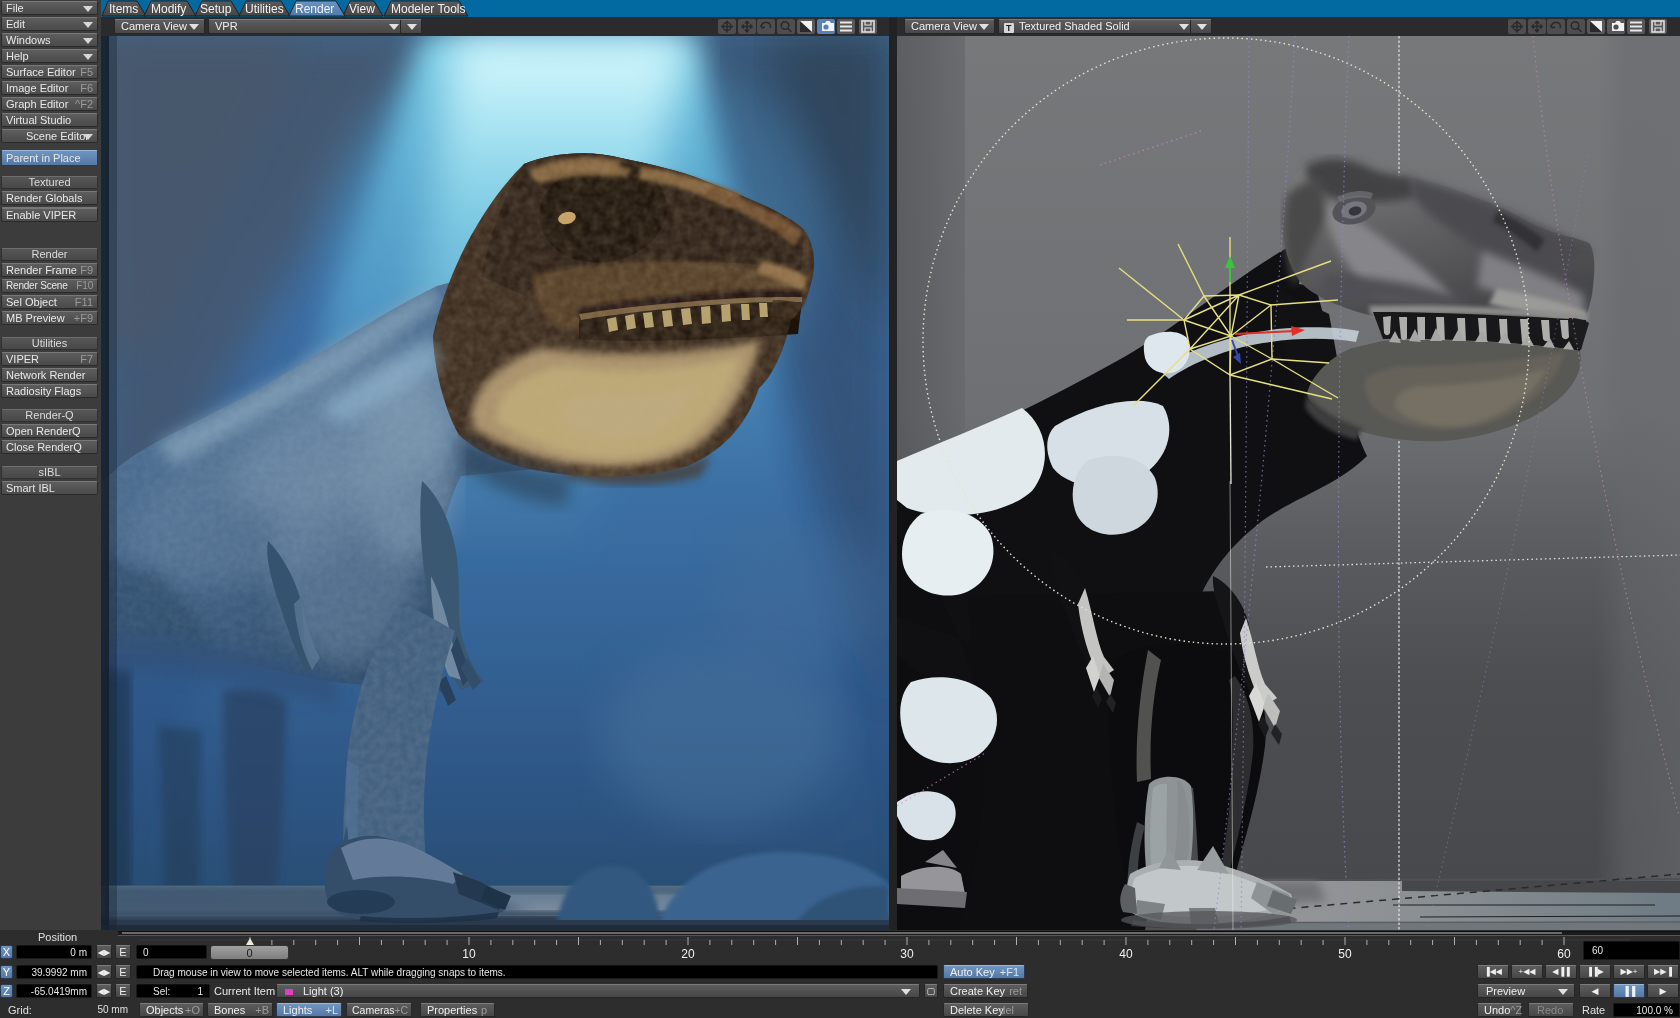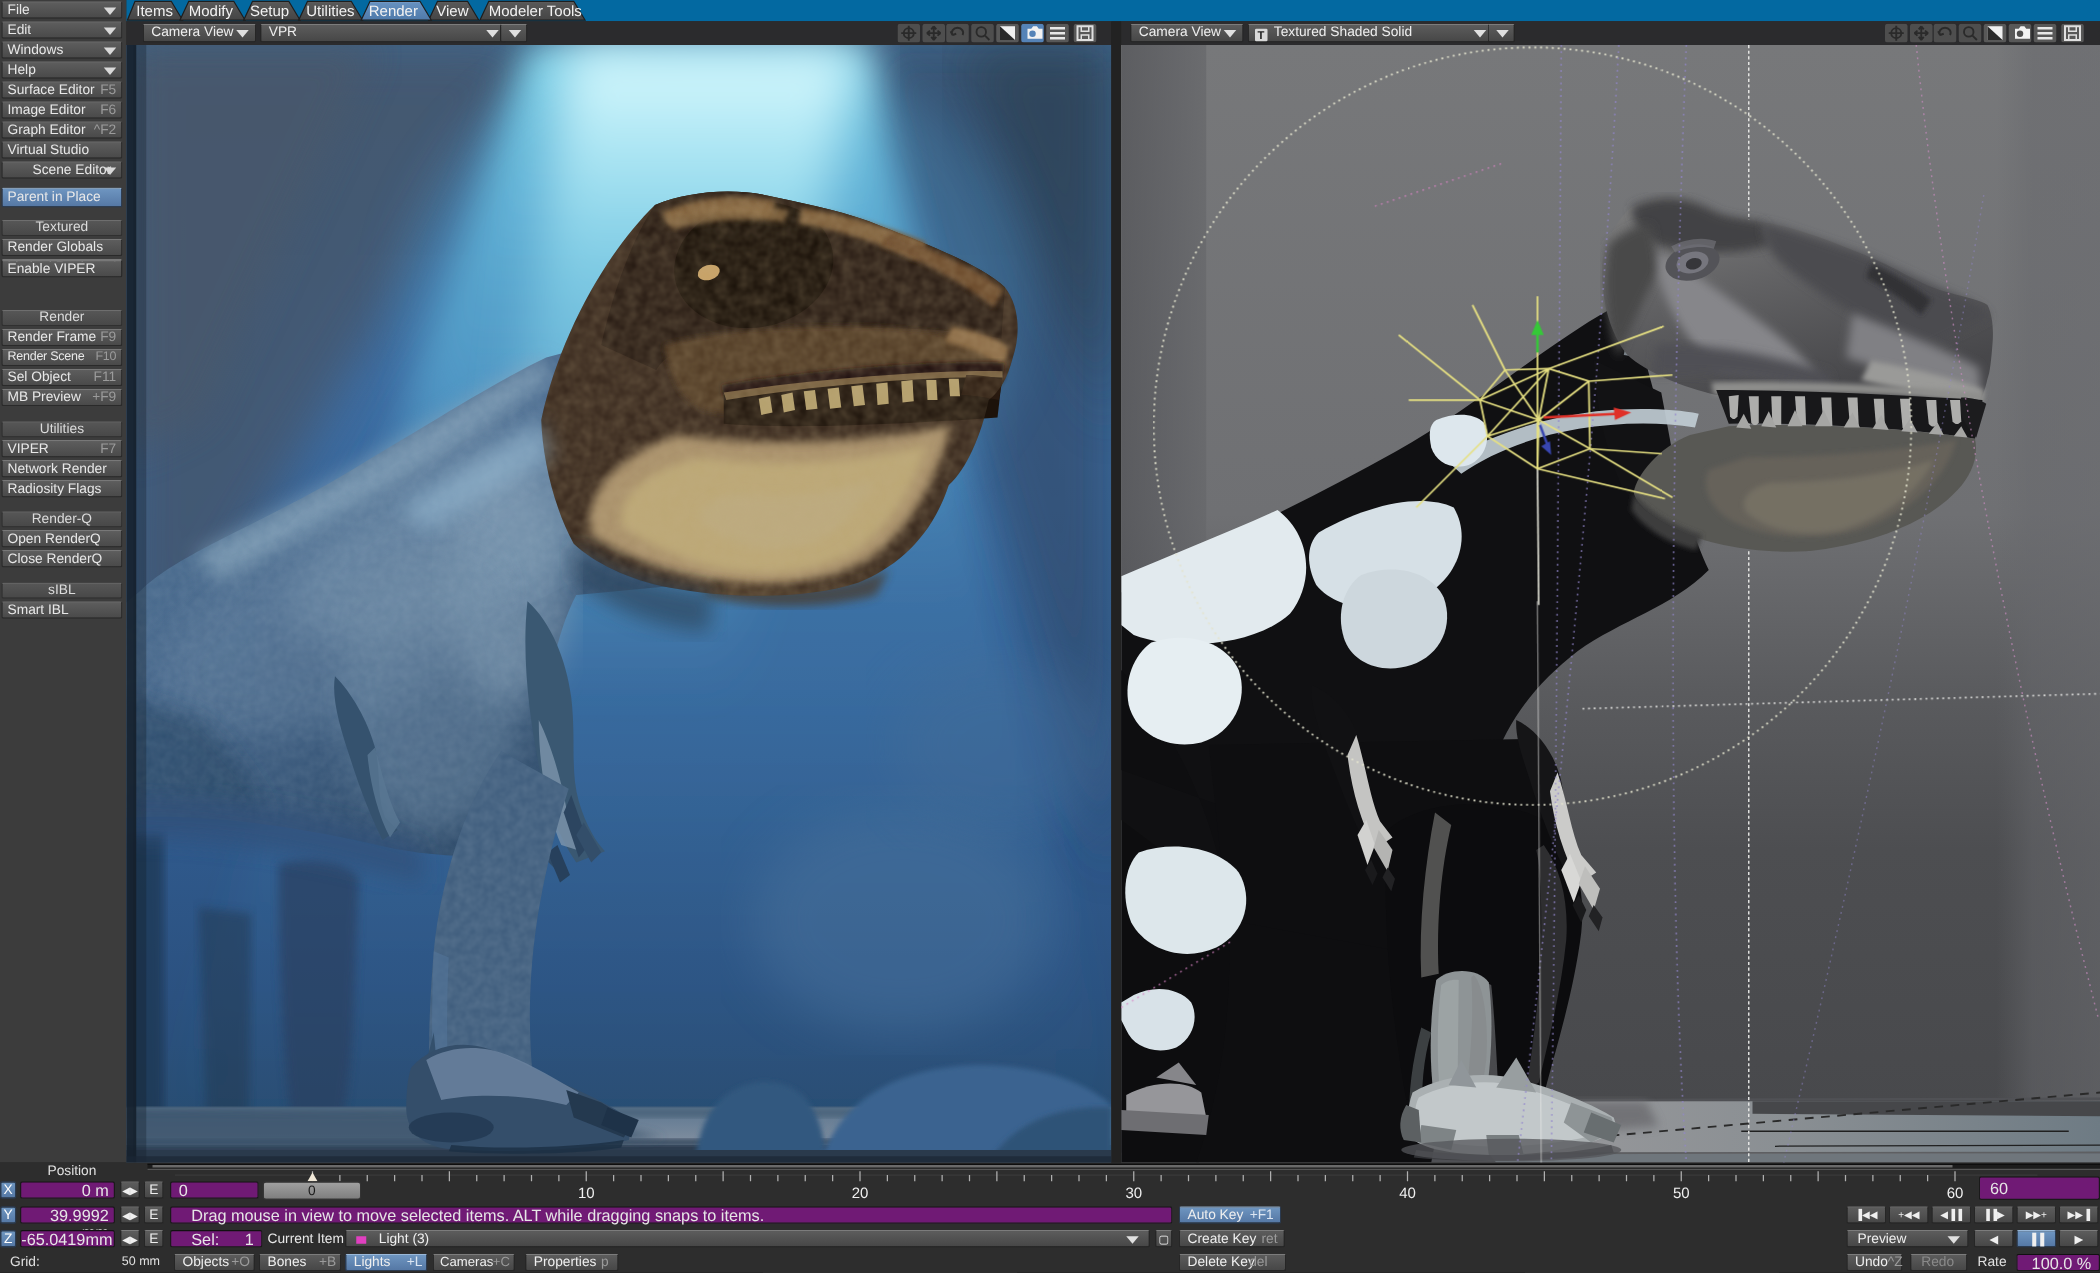--- a/index.html
+++ b/index.html
@@ -23,22 +23,22 @@
   border-top-color:#9ab8d8 !important; }
 #tabbar { left:101px; top:0; width:1579px; height:17px; background:#0369a1; }
 .vphead { background:#2b2b2d; }
 .vpbtn { position:absolute; top:2px; height:15px; background:linear-gradient(#5c5c5c,#474747);
   border:1px solid #262626; border-top-color:#7c7c7c; border-radius:2px; color:#efefef;
   font-size:11px; line-height:13px; padding:0 6px; }
 .vpbtn .dd { position:absolute; right:5px; top:4px; width:0; height:0;
   border-left:5px solid transparent; border-right:5px solid transparent;
   border-top:6px solid #e0e0e0; }
 #bottom { left:0; top:930px; width:1680px; height:88px; background:#2d2d2d; }
-.fld { position:absolute; height:14px; background:#701a75; border:1px solid #1a1a1a;
-  border-top-color:#111; border-radius:2px; color:#e6e6e6; font-size:13px; line-height:13px; }
+.fld { position:absolute; height:14px; background:#000000; border:1px solid #1a1a1a;
+  border-top-color:#111; border-radius:2px; color:#e6e6e6; font-size:10px; line-height:13px; }
 .bbtn { position:absolute; height:14px; background:linear-gradient(#5c5c5c,#474747);
   border:1px solid #262626; border-top-color:#7c7c7c; border-radius:2px; color:#efefef;
   font-size:11px; line-height:12px; }
 .bluebtn { background:linear-gradient(#6e95c0,#5578a5); border-color:#2a3a50; border-top-color:#9ab8d8; }
 .xyz { position:absolute; left:0; width:13px; height:14px; border-radius:2px;
   background:linear-gradient(#6e95c0,#5578a5); border:1px solid #2a3a50; color:#fff;
   font-size:11px; line-height:13px; text-align:center; }
 </style>
 </head>
 <body>

